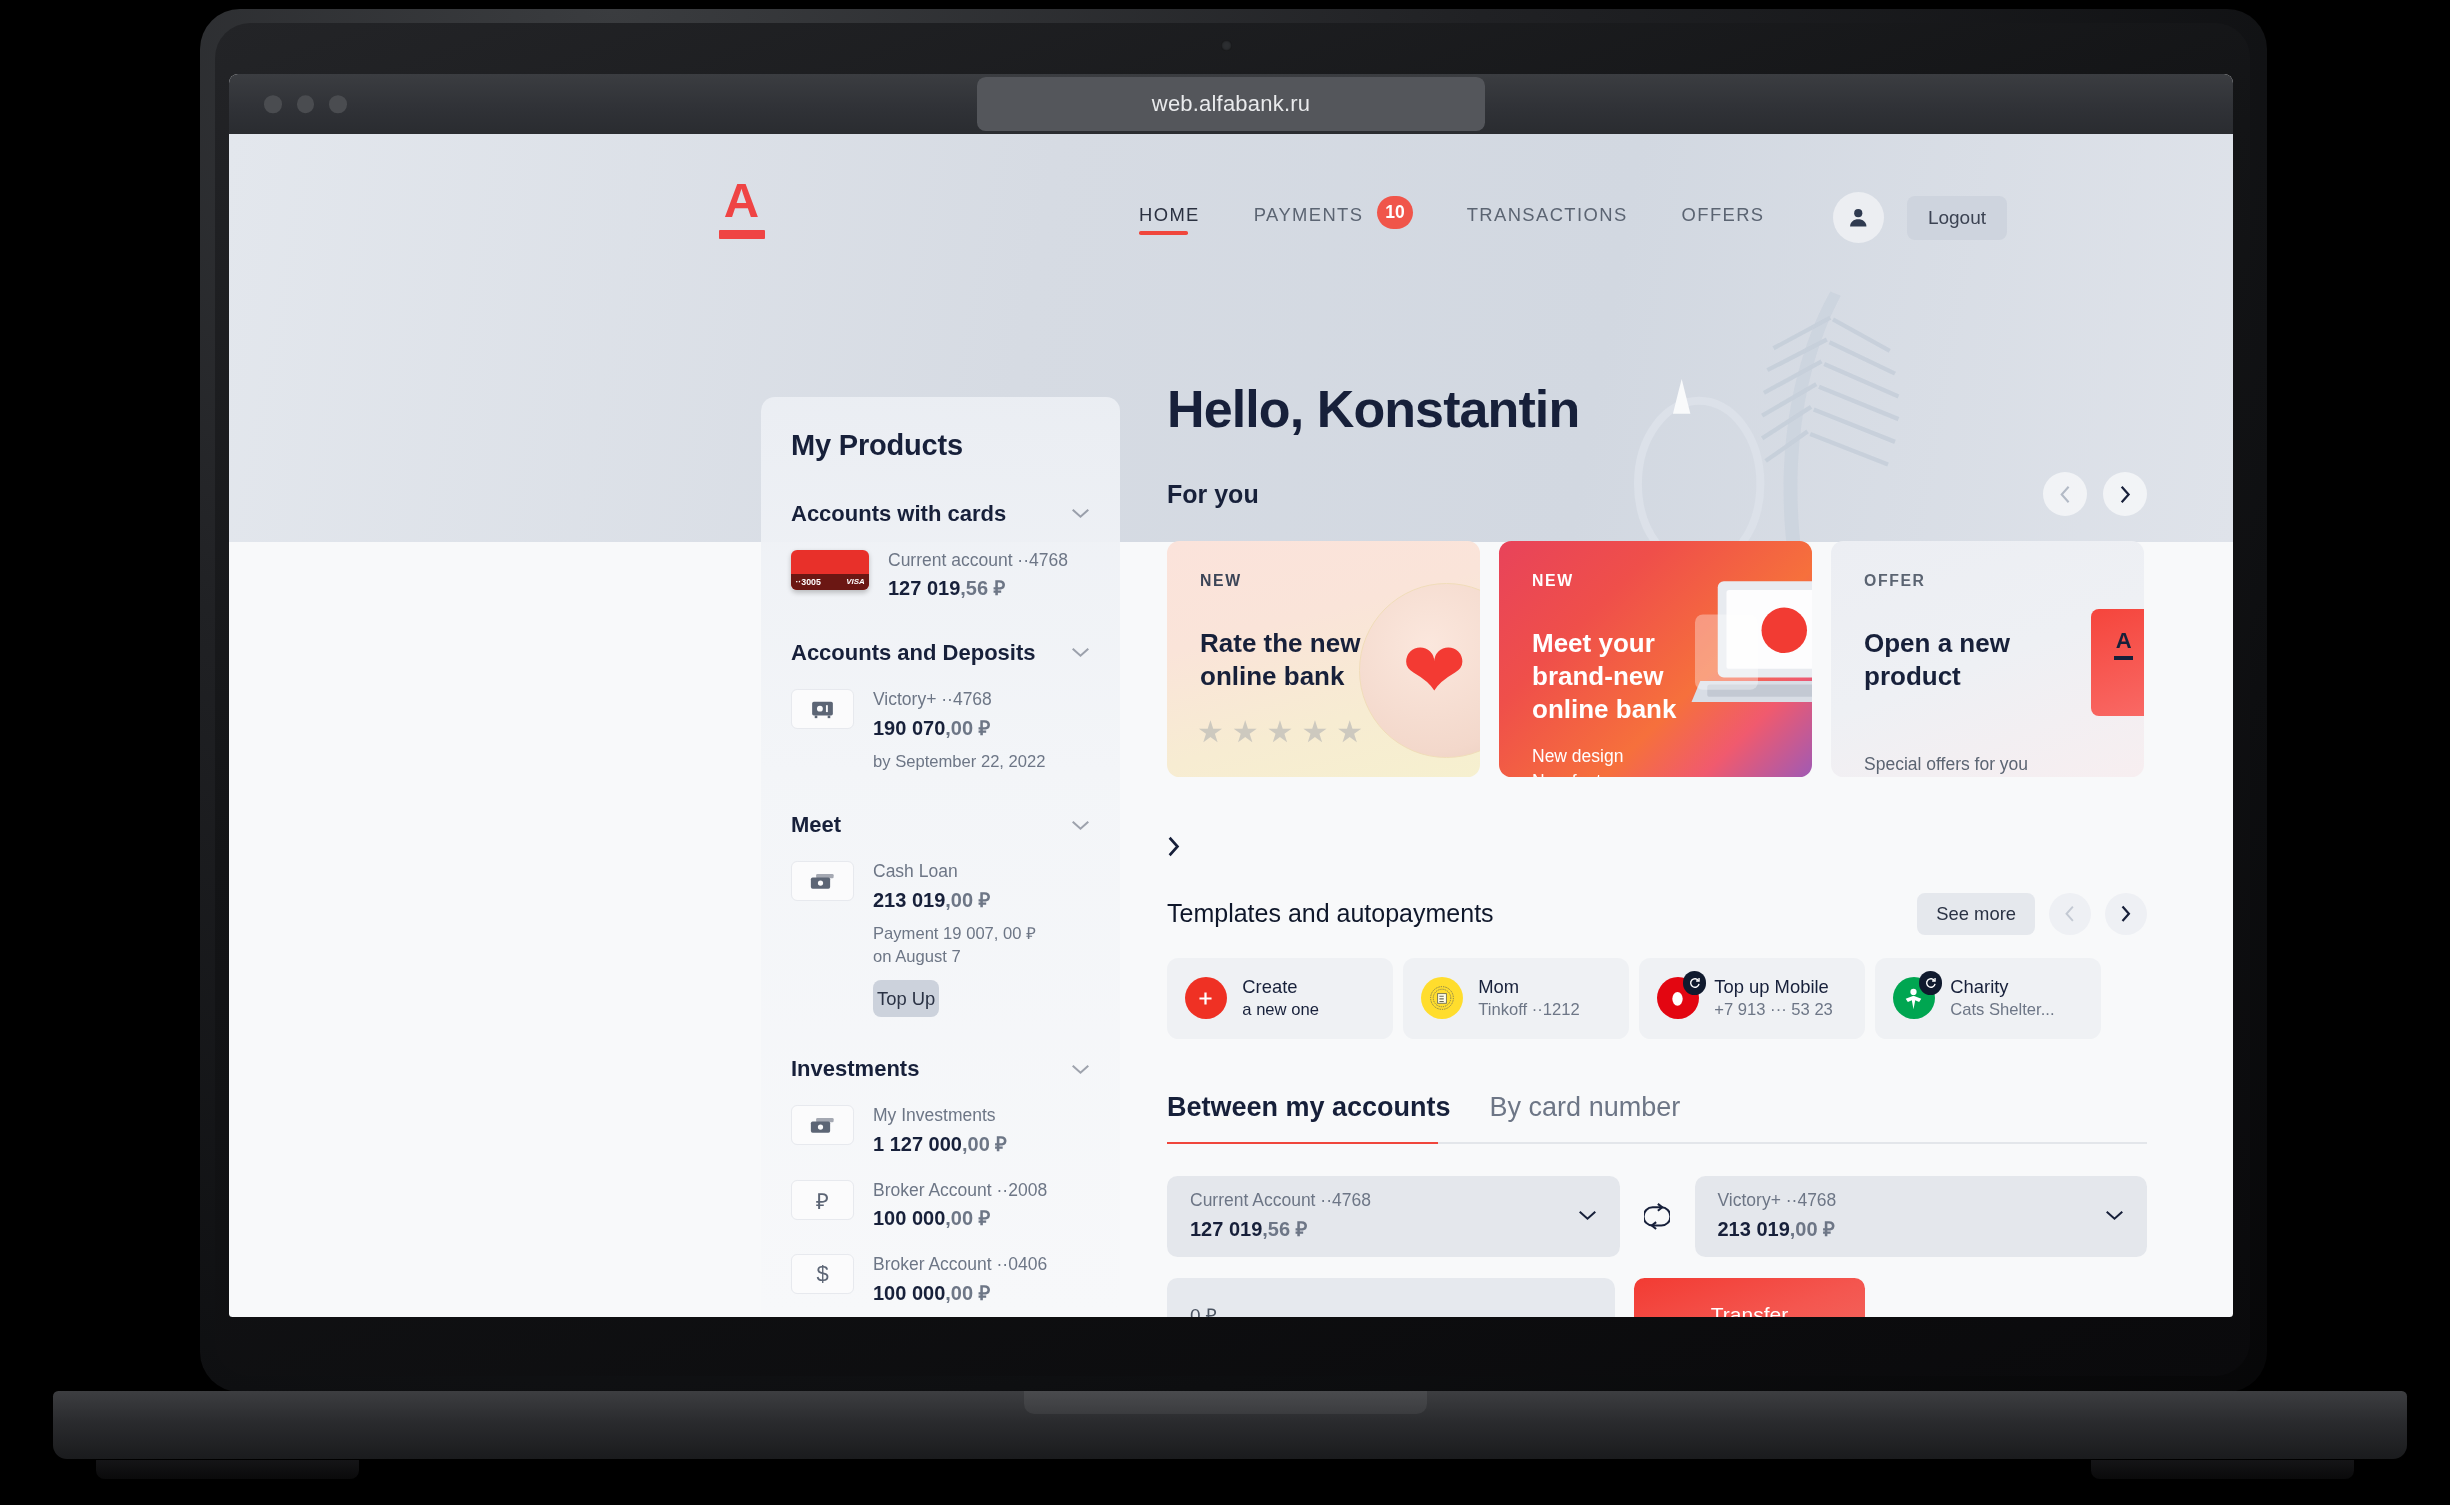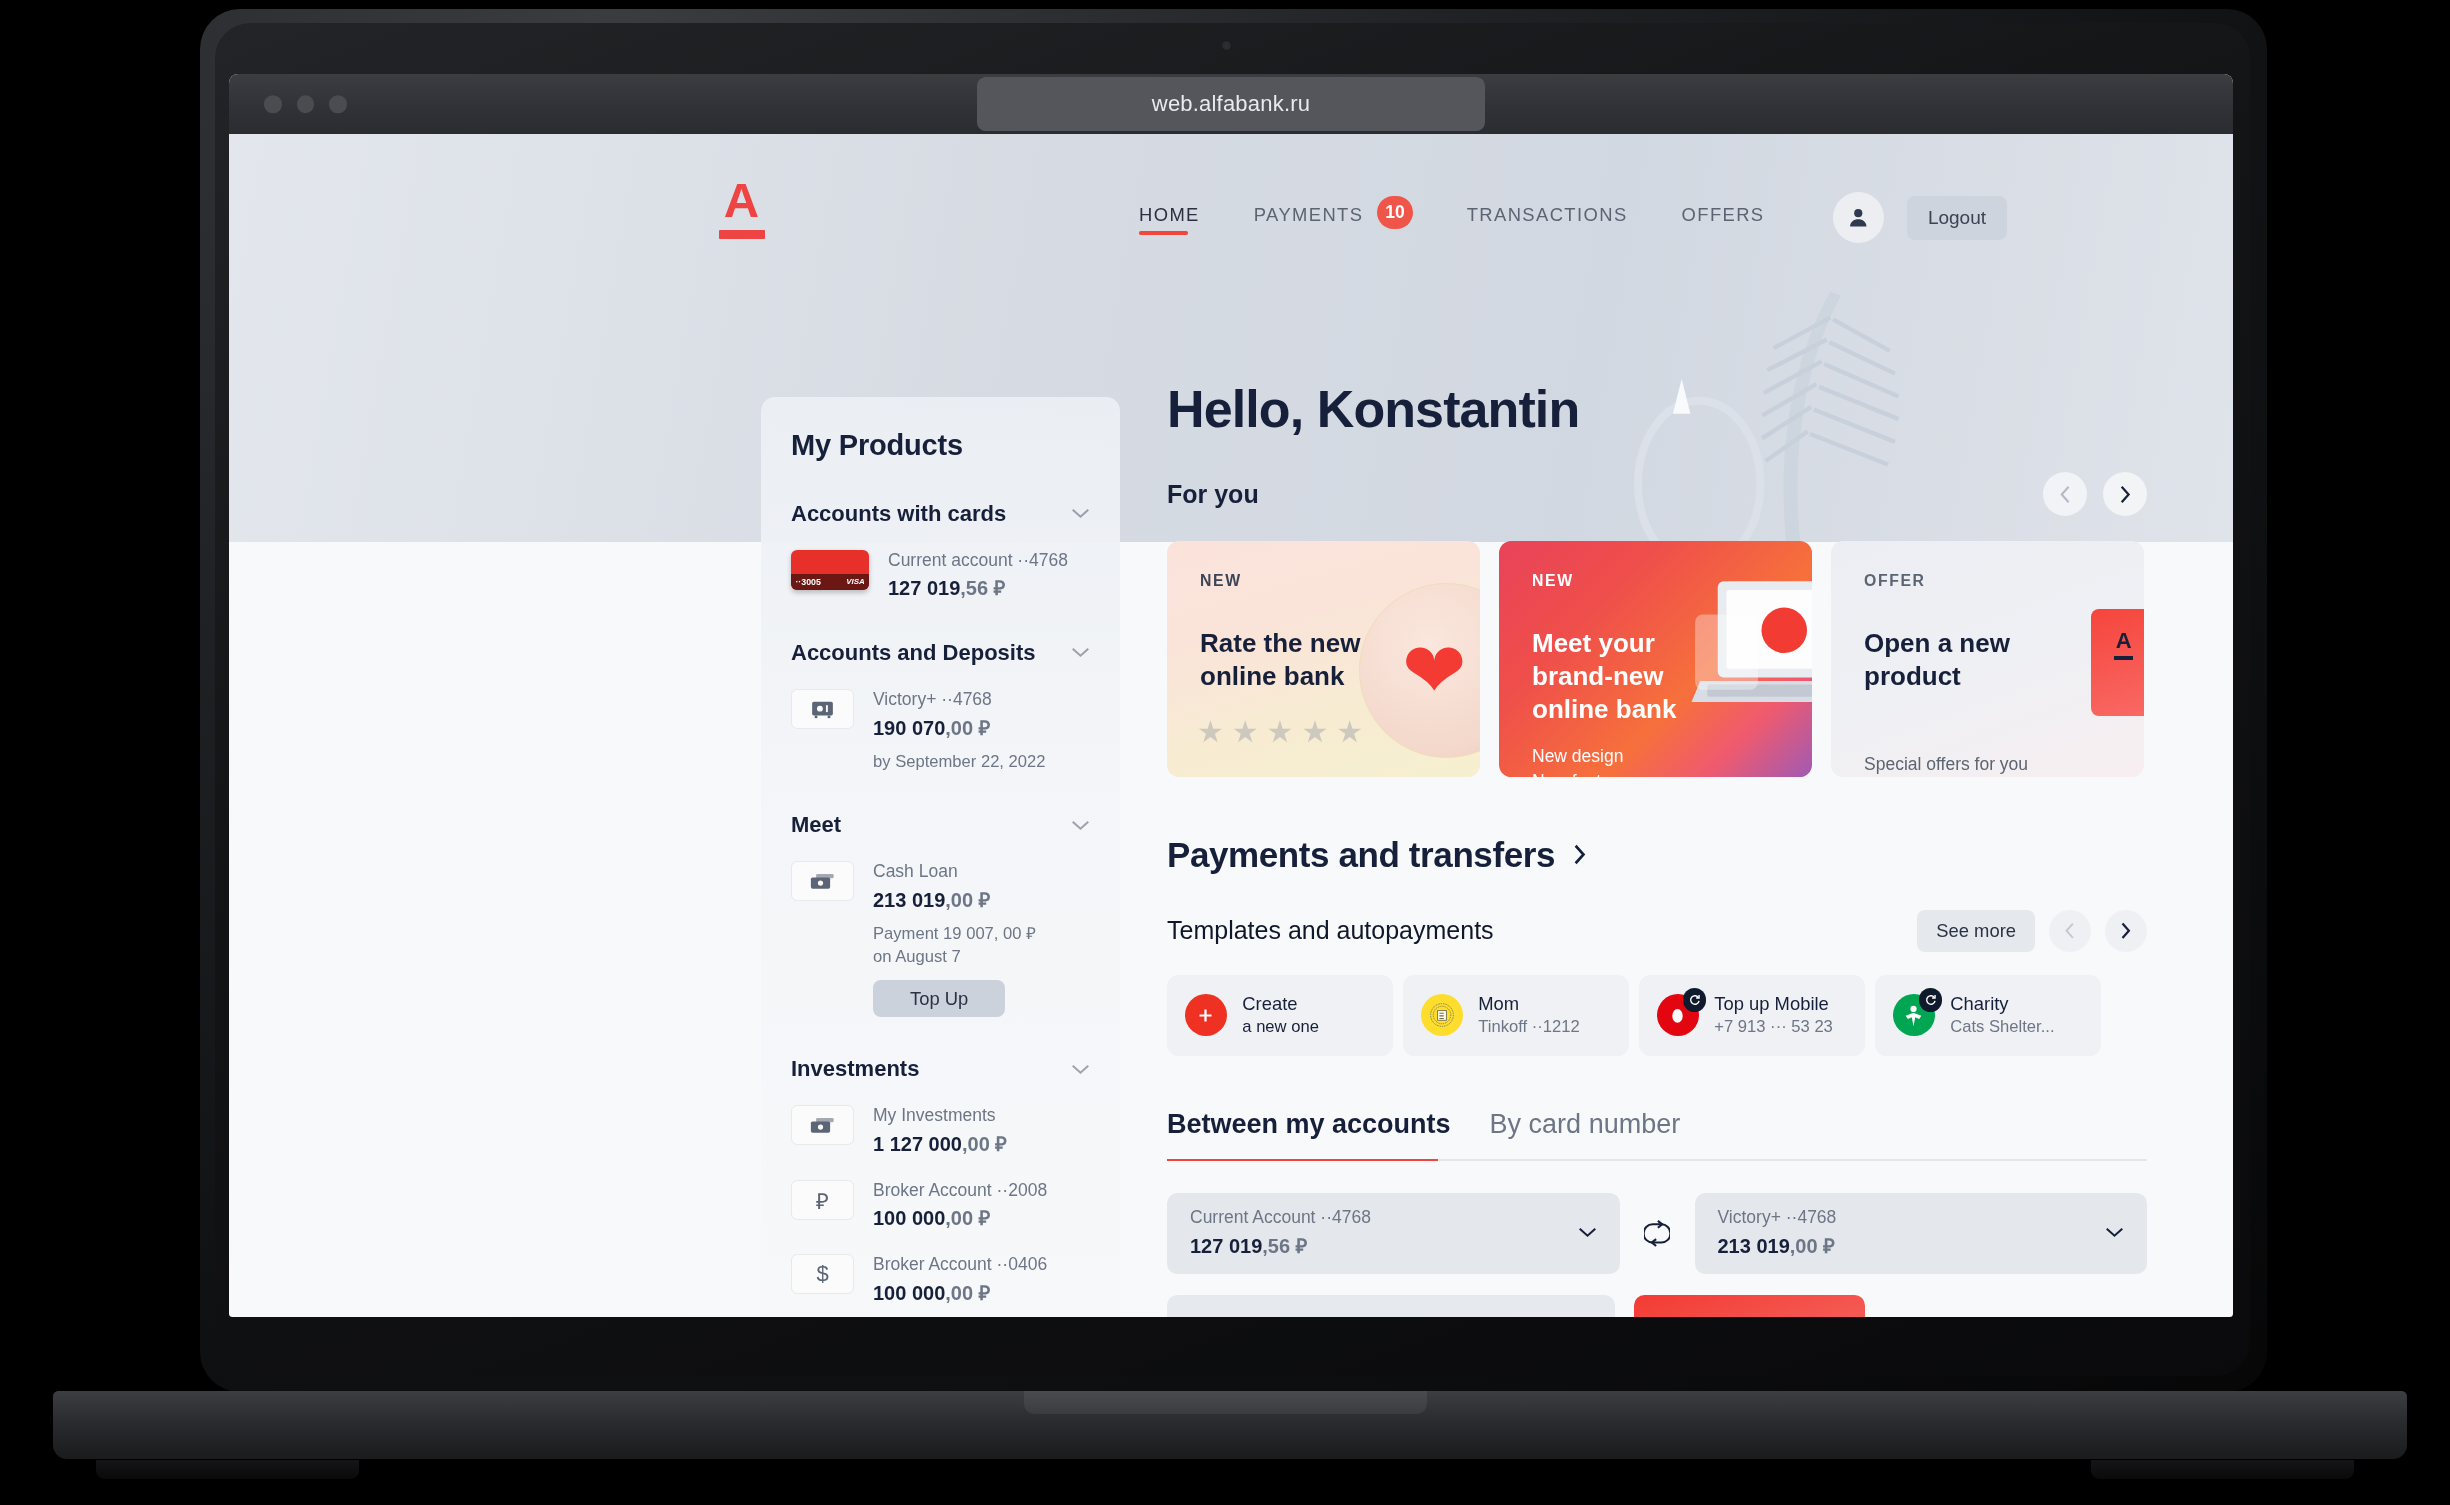--- a/index.html
+++ b/index.html
@@ -148,21 +148,21 @@
     display:flex; align-items:center; justify-content:space-between; padding:0 4.4px;
   }
   .card-thumb .num { color:#fff; font-size:8.8px; font-weight:700; }
   .card-thumb .visa { color:#fff; font-size:7.9px; font-weight:800; font-style:italic; }
   .prod-info .label { font-size:17.5px; color:#6d7686; margin-bottom:3.5px; }
   .prod-info .amount { font-size:20px; color:#17203a; font-weight:700; }
   .prod-info .amount .dec { color:#6d7686; font-weight:700; }
   .prod-info .sub { font-size:16.6px; color:#6d7686; margin-top:10.5px; line-height:1.35; }
   .topup-btn {
     margin-top:12.3px; display:inline-flex; align-items:center; justify-content:center;
-    height:37px; padding:0 37px; border-radius:7.9px; background:#ccd2dc;
+    height:37px; padding:0 4px; border-radius:7.9px; background:#ccd2dc;
     color:#2a3244; font-size:18.4px; cursor:pointer;
   }
 
   
   .main {
     position:absolute; left:938px; top:245px; width:980px;
   }
   .hello { font-size:52px; font-weight:700; color:#17203a; letter-spacing:-0.9px; }
   .foryou-row { display:flex; align-items:center; justify-content:space-between; margin-top:33px; }
   .foryou-title { font-size:25px; font-weight:700; color:#17203a; }
@@ -513,21 +513,20 @@
             <div class="kicker">OFFER</div>
             <div class="ttl" style="white-space:pre-line">Open a new
 product</div>
             <div class="sub" style="white-space:pre-line">Special offers for you
 on cards, deposits
 and loans.</div>
           </div>
         </div>
 
         <div class="pt-title">
-          <span class="t">Payments and transfers</span>
           <svg width="14" height="23" viewBox="0 0 16 26" fill="none" stroke="#17203a" stroke-width="3">
               <path d="M3 3 L12 13 L3 23"></path>
             </svg>
         </div>
 
         <div class="tmpl-head">
           <span class="t">Templates and autopayments</span>
           <div class="tmpl-right">
             <div class="see-more">See more</div>
             <div class="arr2 dim">

